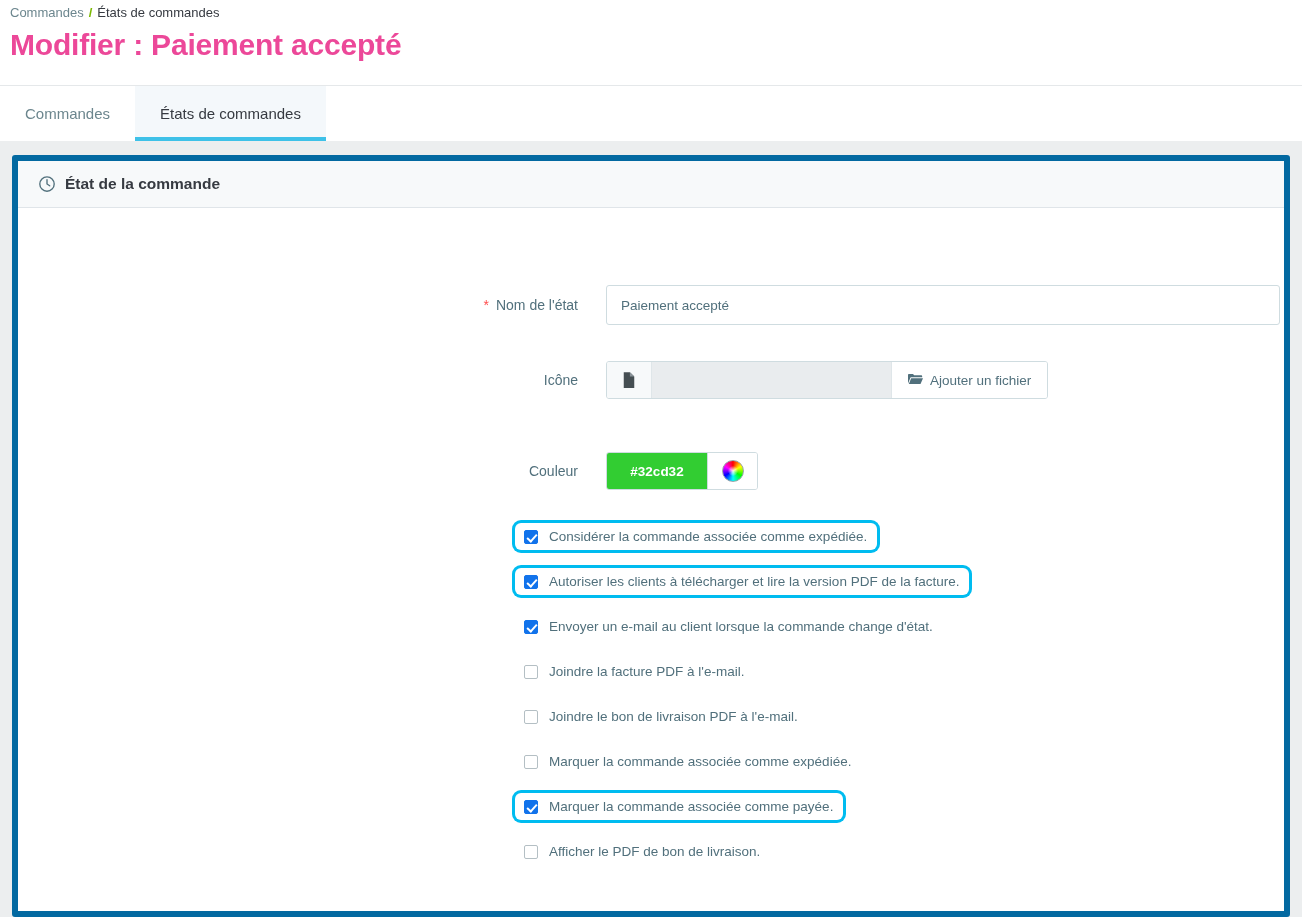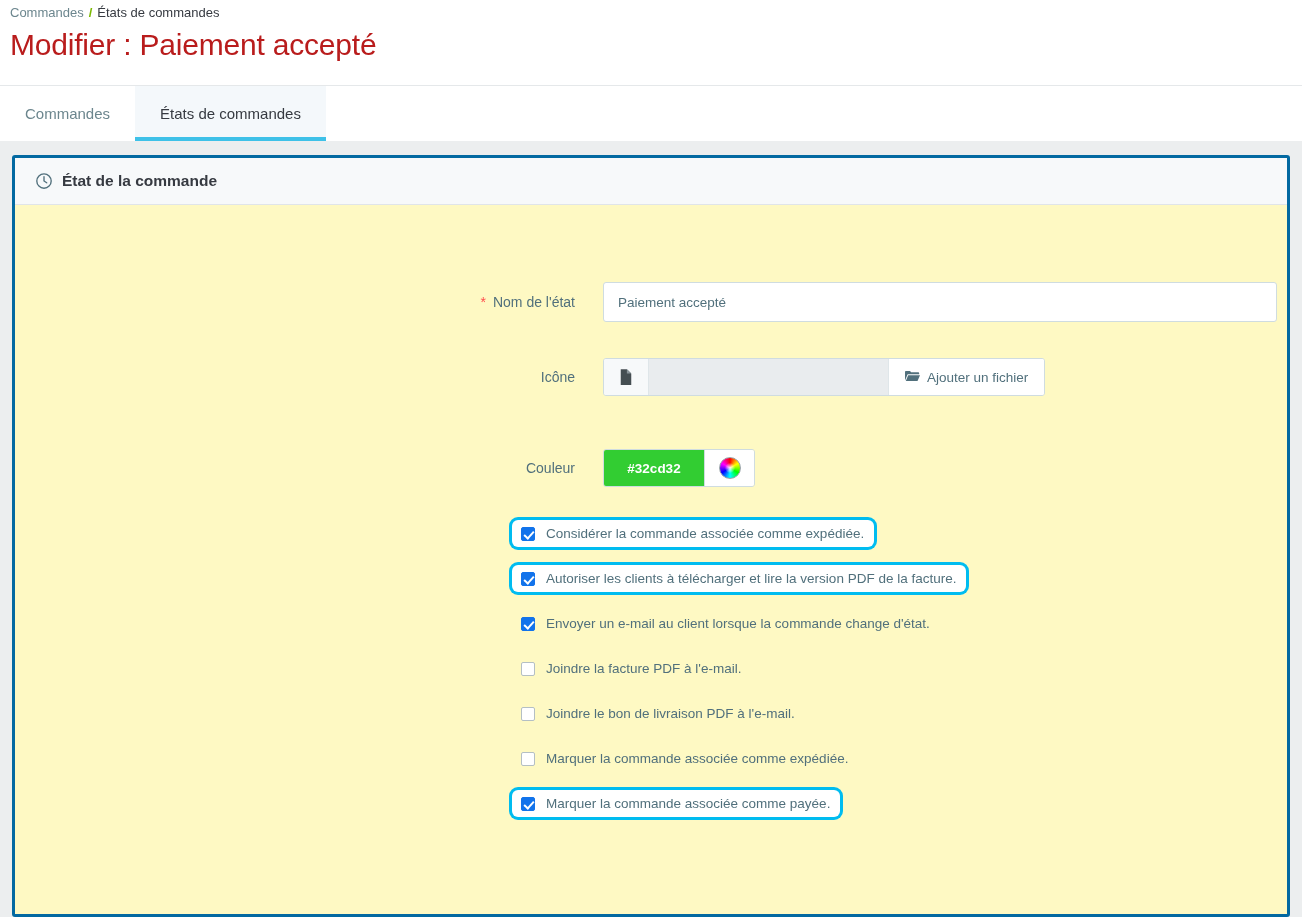--- a/index.html
+++ b/index.html
@@ -20,21 +20,21 @@
   .breadcrumb {
     position: absolute; top: 5px; left: 10px;
     font-size: 13px; color: #6c868e; white-space: nowrap;
   }
   .breadcrumb .crumb-link { color: #6c868e; }
   .breadcrumb .crumb-sep { color: #7ab800; font-weight: bold; margin: 0 5px; }
   .breadcrumb .crumb-current { color: #363a41; }
 
   .page-title {
     position: absolute; top: 28px; left: 10px;
-    font-size: 30px; font-weight: 400; color: #b91c1c;
+    font-size: 30px; font-weight: 700; color: #ec4899;
     letter-spacing: -0.2px; white-space: nowrap;
   }
 
   
   .tabs {
     position: absolute; top: 85px; left: 0; width: 1302px; height: 56px;
     background: #ffffff; border-top: 1px solid #e5e8ea;
     display: flex; align-items: stretch;
   }
   .tab {
@@ -45,21 +45,21 @@
   .tab.active { color: #363a41; background: #f4f8fb; }
   .tab.active::after {
     content: ""; position: absolute; left: 0; right: 0; bottom: 0;
     height: 4px; background: #3ec1e8;
   }
 
   
   .panel {
     position: absolute; top: 155px; left: 12px;
     width: 1278px; min-height: 762px;
-    background: #fef9c3; border: 3px solid #0369a1;
+    background: #ffffff; border: 6px solid #0369a1;
     border-radius: 3px;
   }
   .panel-head {
     height: 47px; background: #f7f9fa;
     border-bottom: 1px solid #e0e5e9;
     display: flex; align-items: center; padding: 0 20px;
   }
   .panel-head-icon { width: 18px; height: 18px; margin-right: 9px; flex: none; color: #51707c; }
   .panel-head-title { font-size: 15.5px; font-weight: bold; color: #363a41; }
 
@@ -253,17 +253,23 @@
               <span class="cbx"></span>
               <span class="check-label">Marquer la commande associée comme expédiée.</span>
             </div>
           </div>
           <div class="check-row highlighted">
             <div class="check-inner">
               <span class="cbx checked"></span>
               <span class="check-label">Marquer la commande associée comme payée.</span>
             </div>
           </div>
+          <div class="check-row">
+            <div class="check-inner">
+              <span class="cbx"></span>
+              <span class="check-label">Afficher le PDF de bon de livraison.</span>
+            </div>
+          </div>
         </div>
 
     </div>
   </div>
 </div>
 
 </body></html>

